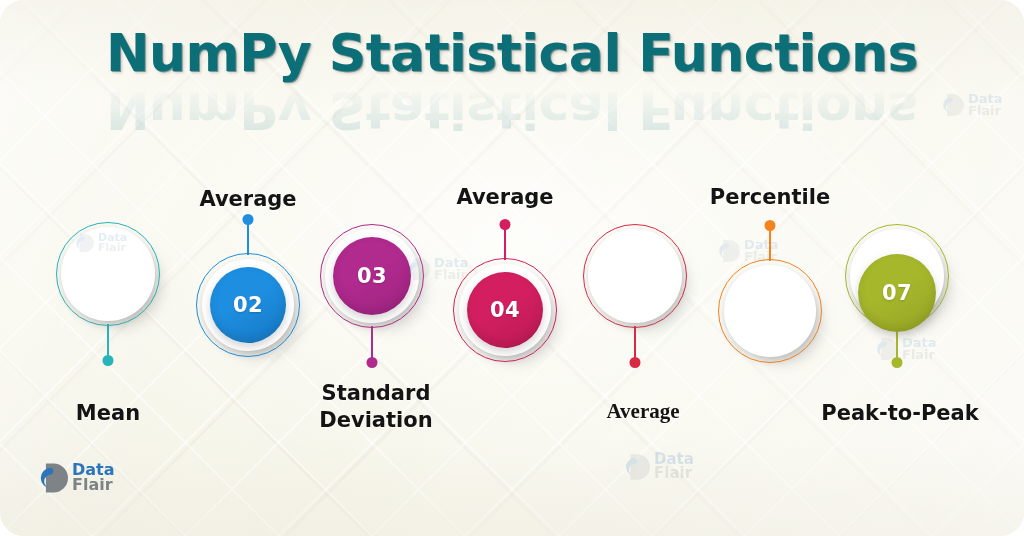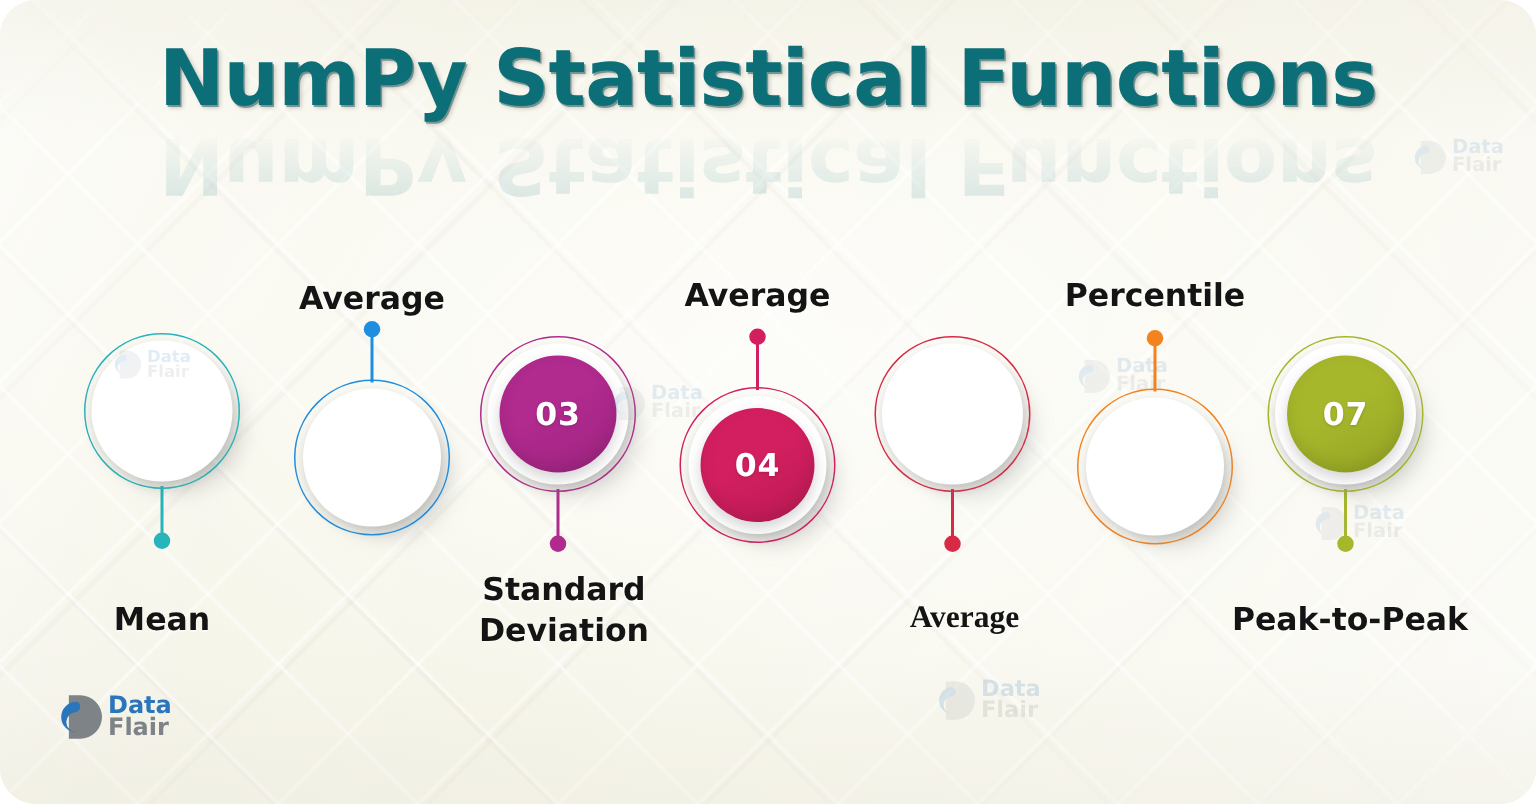--- a/index.html
+++ b/index.html
@@ -290,20 +290,23 @@
         <div class="ring-white" style="width: 94px; height: 94px; left: 5px; top: 5px; box-shadow: rgba(130, 130, 130, 0.3) 0px 3px 7px;"></div>
       </div>
       <div class="connector" style="left: 238px; top: 219px; width: 20px; height: 48px;">
         <div class="conn-line" style="background: rgb(30, 142, 224); height: 36px; top: 0px;"></div>
         <div class="conn-dot" style="background: rgb(30, 142, 224); top: -5px;"></div>
       </div>
       <div class="node" style="left: 196px; top: 253px; width: 104px; height: 104px;">
         <div class="disc-shadow" style="width: 82px; height: 82px; left: 22px; top: 22px;"></div>
         <div class="ring-outer" style="width: 104px; height: 104px; left: 0px; top: 0px; border-width: 1.6px; border-color: rgb(30, 142, 224);"></div>
         <div class="ring-white" style="width: 92px; height: 92px; left: 6px; top: 6px; box-shadow: rgba(130, 130, 130, 0.3) 0px 3px 7px;"></div>
+        <div class="disc" style="width: 76px; height: 76px; left: 14px; top: 14px; background: linear-gradient(150deg, rgb(30, 142, 224) 0%, rgb(30, 142, 224) 45%, rgb(21, 121, 196) 100%); box-shadow: rgba(0, 0, 0, 0.1) 0px -4px 10px inset, rgba(110, 110, 110, 0.3) 0px 4px 9px;">
+          <span>02</span>
+        </div>
       </div>
       <div class="connector" style="left: 362px; top: 326px; width: 20px; height: 46px;">
         <div class="conn-line" style="background: rgb(177, 42, 142); height: 34px; top: 0px;"></div>
         <div class="conn-dot" style="background: rgb(177, 42, 142); top: 31px;"></div>
       </div>
       <div class="node" style="left: 320px; top: 224px; width: 104px; height: 104px;">
         <div class="disc-shadow" style="width: 84px; height: 84px; left: 21px; top: 21px;"></div>
         <div class="ring-outer" style="width: 104px; height: 104px; left: 0px; top: 0px; border-width: 1.6px; border-color: rgb(177, 42, 142);"></div>
         <div class="ring-white" style="width: 94px; height: 94px; left: 5px; top: 5px; box-shadow: rgba(130, 130, 130, 0.3) 0px 3px 7px;"></div>
         <div class="disc" style="width: 78px; height: 78px; left: 13px; top: 13px; background: linear-gradient(150deg, rgb(177, 42, 142) 0%, rgb(177, 42, 142) 45%, rgb(157, 36, 128) 100%); box-shadow: rgba(0, 0, 0, 0.1) 0px -4px 10px inset, rgba(110, 110, 110, 0.3) 0px 4px 9px;">
@@ -341,21 +344,21 @@
         <div class="ring-white" style="width: 92px; height: 92px; left: 6px; top: 6px; box-shadow: rgba(130, 130, 130, 0.3) 0px 3px 7px;"></div>
       </div>
       <div class="connector" style="left: 887px; top: 326px; width: 20px; height: 46px;">
         <div class="conn-line" style="background: rgb(167, 183, 43); height: 34px; top: 0px;"></div>
         <div class="conn-dot" style="background: rgb(167, 183, 43); top: 31px;"></div>
       </div>
       <div class="node" style="left: 845px; top: 224px; width: 104px; height: 104px;">
         <div class="disc-shadow" style="width: 84px; height: 84px; left: 21px; top: 21px;"></div>
         <div class="ring-outer" style="width: 104px; height: 104px; left: 0px; top: 0px; border-width: 1.6px; border-color: rgb(167, 183, 43);"></div>
         <div class="ring-white" style="width: 94px; height: 94px; left: 5px; top: 5px; box-shadow: rgba(130, 130, 130, 0.3) 0px 3px 7px;"></div>
-        <div class="disc" style="width: 78px; height: 78px; left: 13px; top: 13px; background: linear-gradient(150deg, rgb(167, 183, 43) 0%, rgb(167, 183, 43) 45%, rgb(149, 164, 37) 100%); box-shadow: rgba(0, 0, 0, 0.1) 0px -4px 10px inset, rgba(110, 110, 110, 0.3) 0px 4px 9px; justify-content: center;">
+        <div class="disc" style="width: 78px; height: 78px; left: 13px; top: 30px; background: linear-gradient(150deg, rgb(167, 183, 43) 0%, rgb(167, 183, 43) 45%, rgb(149, 164, 37) 100%); box-shadow: rgba(0, 0, 0, 0.1) 0px -4px 10px inset, rgba(110, 110, 110, 0.3) 0px 4px 9px; justify-content: center;">
           <span>07</span>
         </div>
       </div>
     </div>
   <div id="captions-root">
       <div class="caption" style="left: -22px; top: 400px; width: 260px;">Mean</div>
       <div class="caption" style="left: 118px; top: 186px; width: 260px;">Average</div>
       <div class="caption" style="left: 246px; top: 380px; width: 260px;">Standard
 Deviation</div>
       <div class="caption" style="left: 375px; top: 184px; width: 260px;">Average</div>

